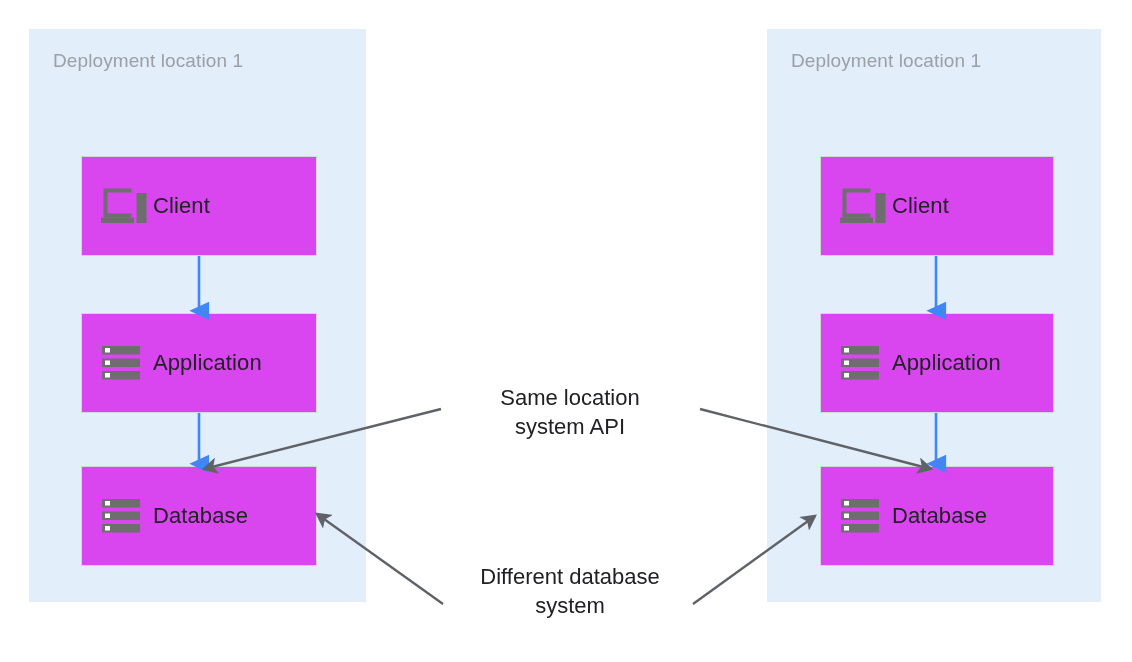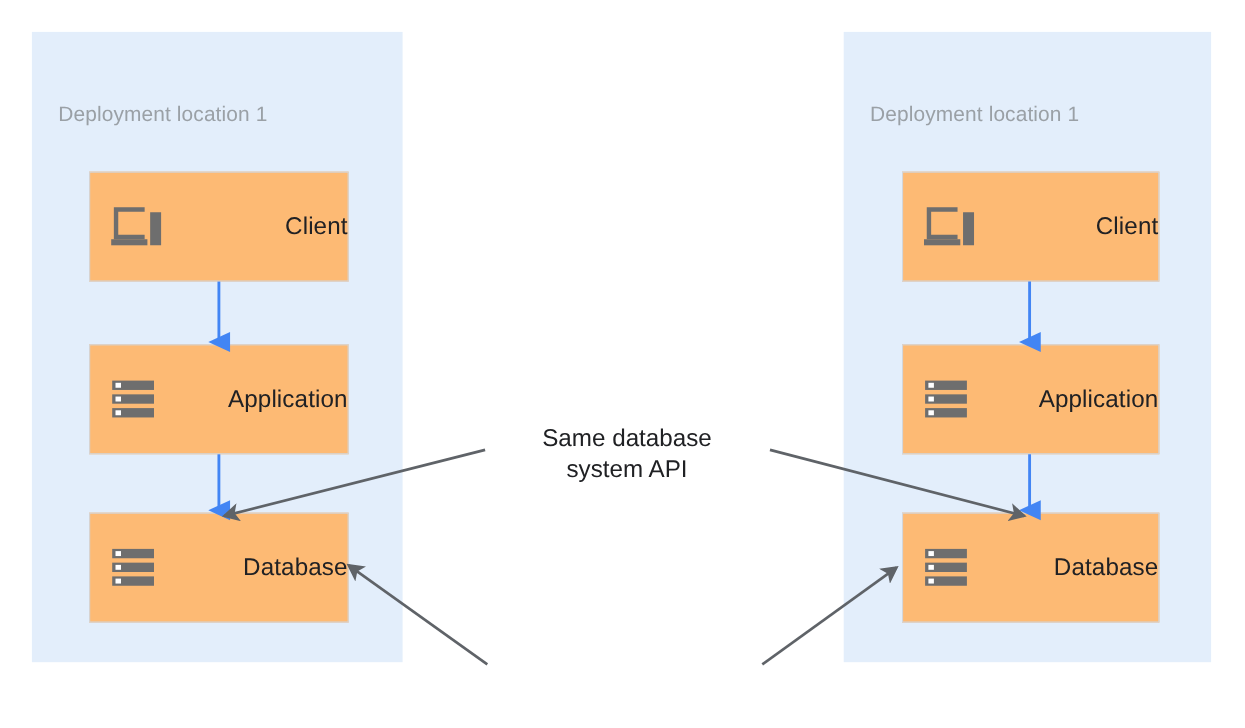--- a/index.html
+++ b/index.html
@@ -27,33 +27,31 @@
   #panel-2 { left: 767px; top: 29px; width: 334px; height: 573px; }
 
   .panel-title {
     position: absolute;
     left: 24px;
     top: 21px;
     font-size: 19px;
     color: #9aa0a6;
     white-space: nowrap;
     letter-spacing: .1px;
-    margin-top: 44px;
   }
 
   
   .node {
     position: absolute;
-    background: #fdba74;
+    background: #d946ef;
     border: 1px solid #d3d6da;
     box-sizing: border-box;
     display: flex;
     align-items: center;
     height: 100px;
-    justify-content: space-between;
   }
   .node .icon {
     flex: 0 0 auto;
     margin-left: 19px;
     margin-right: 6px;
     width: 46px;
     height: 42px;
     display: block;
   }
   .node .node-label {
@@ -189,17 +187,19 @@
     <line x1="936" y1="256" x2="936" y2="309" stroke="#4285f4" stroke-width="2.6" marker-end="url(#blue-head)"></line>
     <line x1="936" y1="413" x2="936" y2="462" stroke="#4285f4" stroke-width="2.6" marker-end="url(#blue-head)"></line>
 
     <line x1="441" y1="409" x2="204" y2="469" stroke="#5f6368" stroke-width="2.4" marker-end="url(#gray-head)"></line>
     <line x1="700" y1="409" x2="931" y2="469" stroke="#5f6368" stroke-width="2.4" marker-end="url(#gray-head)"></line>
 
     <line x1="443" y1="604" x2="317" y2="514" stroke="#5f6368" stroke-width="2.4" marker-end="url(#gray-head)"></line>
     <line x1="693" y1="604" x2="815" y2="516" stroke="#5f6368" stroke-width="2.4" marker-end="url(#gray-head)"></line>
   </svg>
 
-  <div class="annotation" id="annotation-api">Same database
+  <div class="annotation" id="annotation-api">Same location
 system API</div>
 
+  <div class="annotation" id="annotation-diff">Different database
+system</div>
 
 </div>
 
 </body></html>

